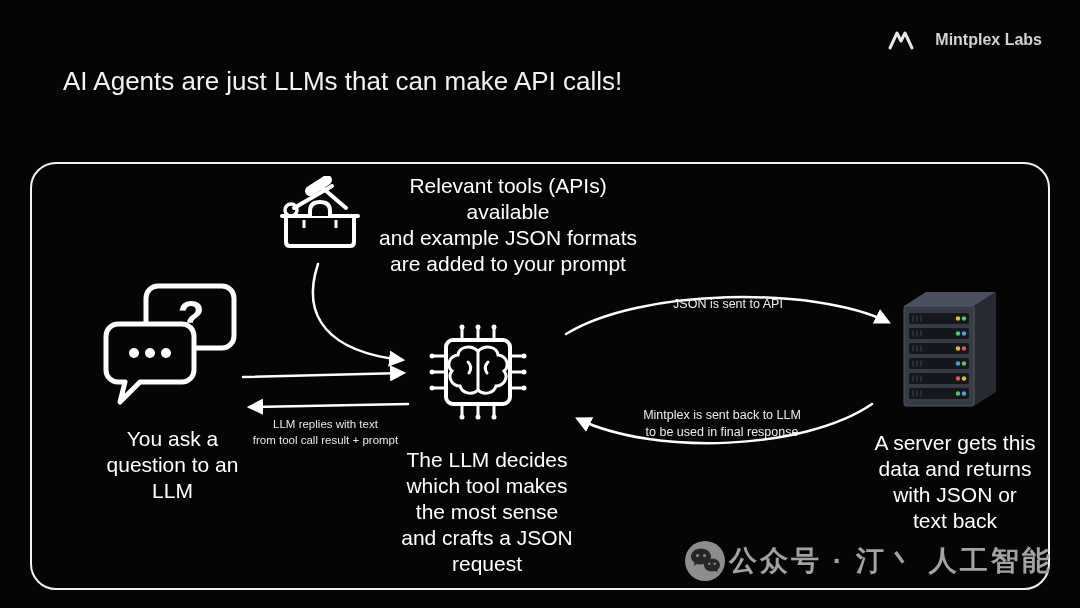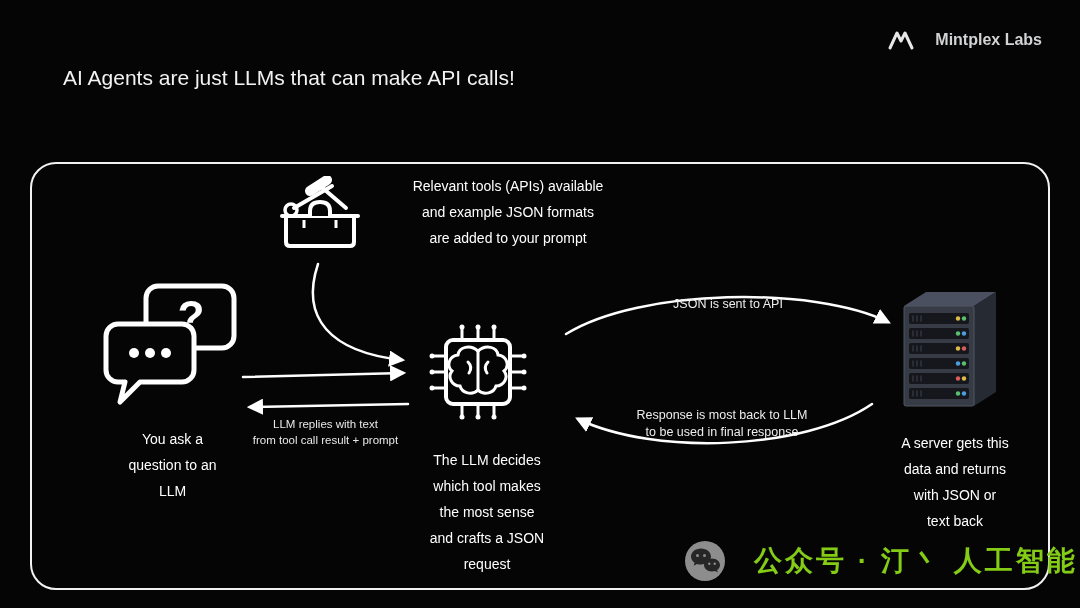--- a/index.html
+++ b/index.html
@@ -4,49 +4,49 @@
 <style>
   * { margin:0; padding:0; box-sizing:border-box; }
   html,body { background:#000; }
   .page {
     position:relative; width:1080px; height:608px;
     background:#050505; color:#fff; overflow:hidden;
     font-family:"Liberation Sans", sans-serif;
   }
   .abs { position:absolute; }
   .title { left:62px; top:13px; font-size:40px; font-weight:800; letter-spacing:.3px; }
-  .subtitle { left:63px; top:66px; font-size:21px; color:#f2f2f2; }
+  .subtitle { left:63px; top:66px; font-size:26px; color:#f2f2f2; }
   .brand { right:38px; top:30px; display:flex; align-items:center; gap:21px;
            color:#d2d3d5; font-size:16px; font-weight:600; }
   .intro { left:63px; top:127px; font-size:21px; color:#fafafa; }
   .frame { left:30px; top:162px; width:1020px; height:428px;
            border:2.5px solid #f2f2f2; border-radius:26px; }
   .arrows { left:0; top:0; width:1080px; height:608px; pointer-events:none; }
 
   .toolbox-icon { left:274px; top:176px; }
   .toolbox-note { left:372px; top:173px; width:272px; }
   .chat-icon    { left:100px; top:280px; }
   .user-caption { left:90px;  top:426px; width:165px; }
   .chip-icon    { left:426px; top:324px; }
   .llm-caption  { left:393px; top:447px; width:188px; }
   .server-icon  { left:896px; top:282px; }
   .server-caption { left:860px; top:430px; width:190px; }
 
-  .caption { font-size:14px; line-height:26px; text-align:center;
+  .caption { font-size:21px; line-height:26px; text-align:center;
              white-space:pre-line; color:#fff; }
   .small-label { font-size:12.5px; line-height:17px; text-align:center;
                  white-space:pre-line; color:#ededed; }
   .tiny-label { font-size:11.5px; line-height:16px; text-align:center;
                 white-space:pre-line; color:#e8e8e8; }
   .reply-label    { left:233px; top:416px; width:185px; }
   .json-label     { left:643px; top:296px; width:170px; }
   .response-label { left:612px; top:407px; width:220px; }
 
-  .watermark { left:684px; top:540px; display:flex; align-items:center; gap:28px;
-               color:#84cc16; }
+  .watermark { left:684px; top:540px; display:flex; align-items:center; gap:3px;
+               color:#a3a3a3; }
   .watermark-text { font-size:28px; letter-spacing:3px; font-weight:600; }
 </style>
 </head>
 <body>
 
 <div class="page">
 
   <div class="abs subtitle">AI Agents are just LLMs that can make API calls!</div>
 
   <div class="abs brand">
@@ -199,21 +199,21 @@
   </svg>
 
   <div class="abs caption server-caption">A server gets this
 data and returns
 with JSON or
 text back</div>
 
   <div class="abs tiny-label reply-label">LLM replies with text
 from tool call result + prompt</div>
   <div class="abs small-label json-label">JSON is sent to API</div>
-  <div class="abs small-label response-label">Response is most back to LLM
+  <div class="abs small-label response-label">Mintplex is sent back to LLM
 to be used in final response</div>
 
   <div class="abs watermark">
     <svg width="42" height="42" viewBox="0 0 42 42">
       <circle cx="21" cy="21" r="20" fill="#8d8d8d"></circle>
       <path d="M17,8.5 c-5.5,0 -10,3.6 -10,8 c0,2.5 1.4,4.7 3.6,6.2 l-0.9,3 l3.3,-1.8 c1.2,0.4 2.6,0.6 4,0.6 c5.5,0 10,-3.6 10,-8 s-4.5,-8 -10,-8 z" fill="#262626"></path>
       <circle cx="13.5" cy="15.5" r="1.5" fill="#8d8d8d"></circle>
       <circle cx="20.5" cy="15.5" r="1.5" fill="#8d8d8d"></circle>
       <path d="M28,18.5 c-4.4,0 -8,2.9 -8,6.5 s3.6,6.5 8,6.5 c1.1,0 2.2,-0.2 3.2,-0.5 l2.7,1.5 l-0.8,-2.5 c1.8,-1.2 2.9,-3 2.9,-5 c0,-3.6 -3.6,-6.5 -8,-6.5 z" fill="#262626"></path>
       <circle cx="25.3" cy="23.8" r="1.2" fill="#8d8d8d"></circle>

